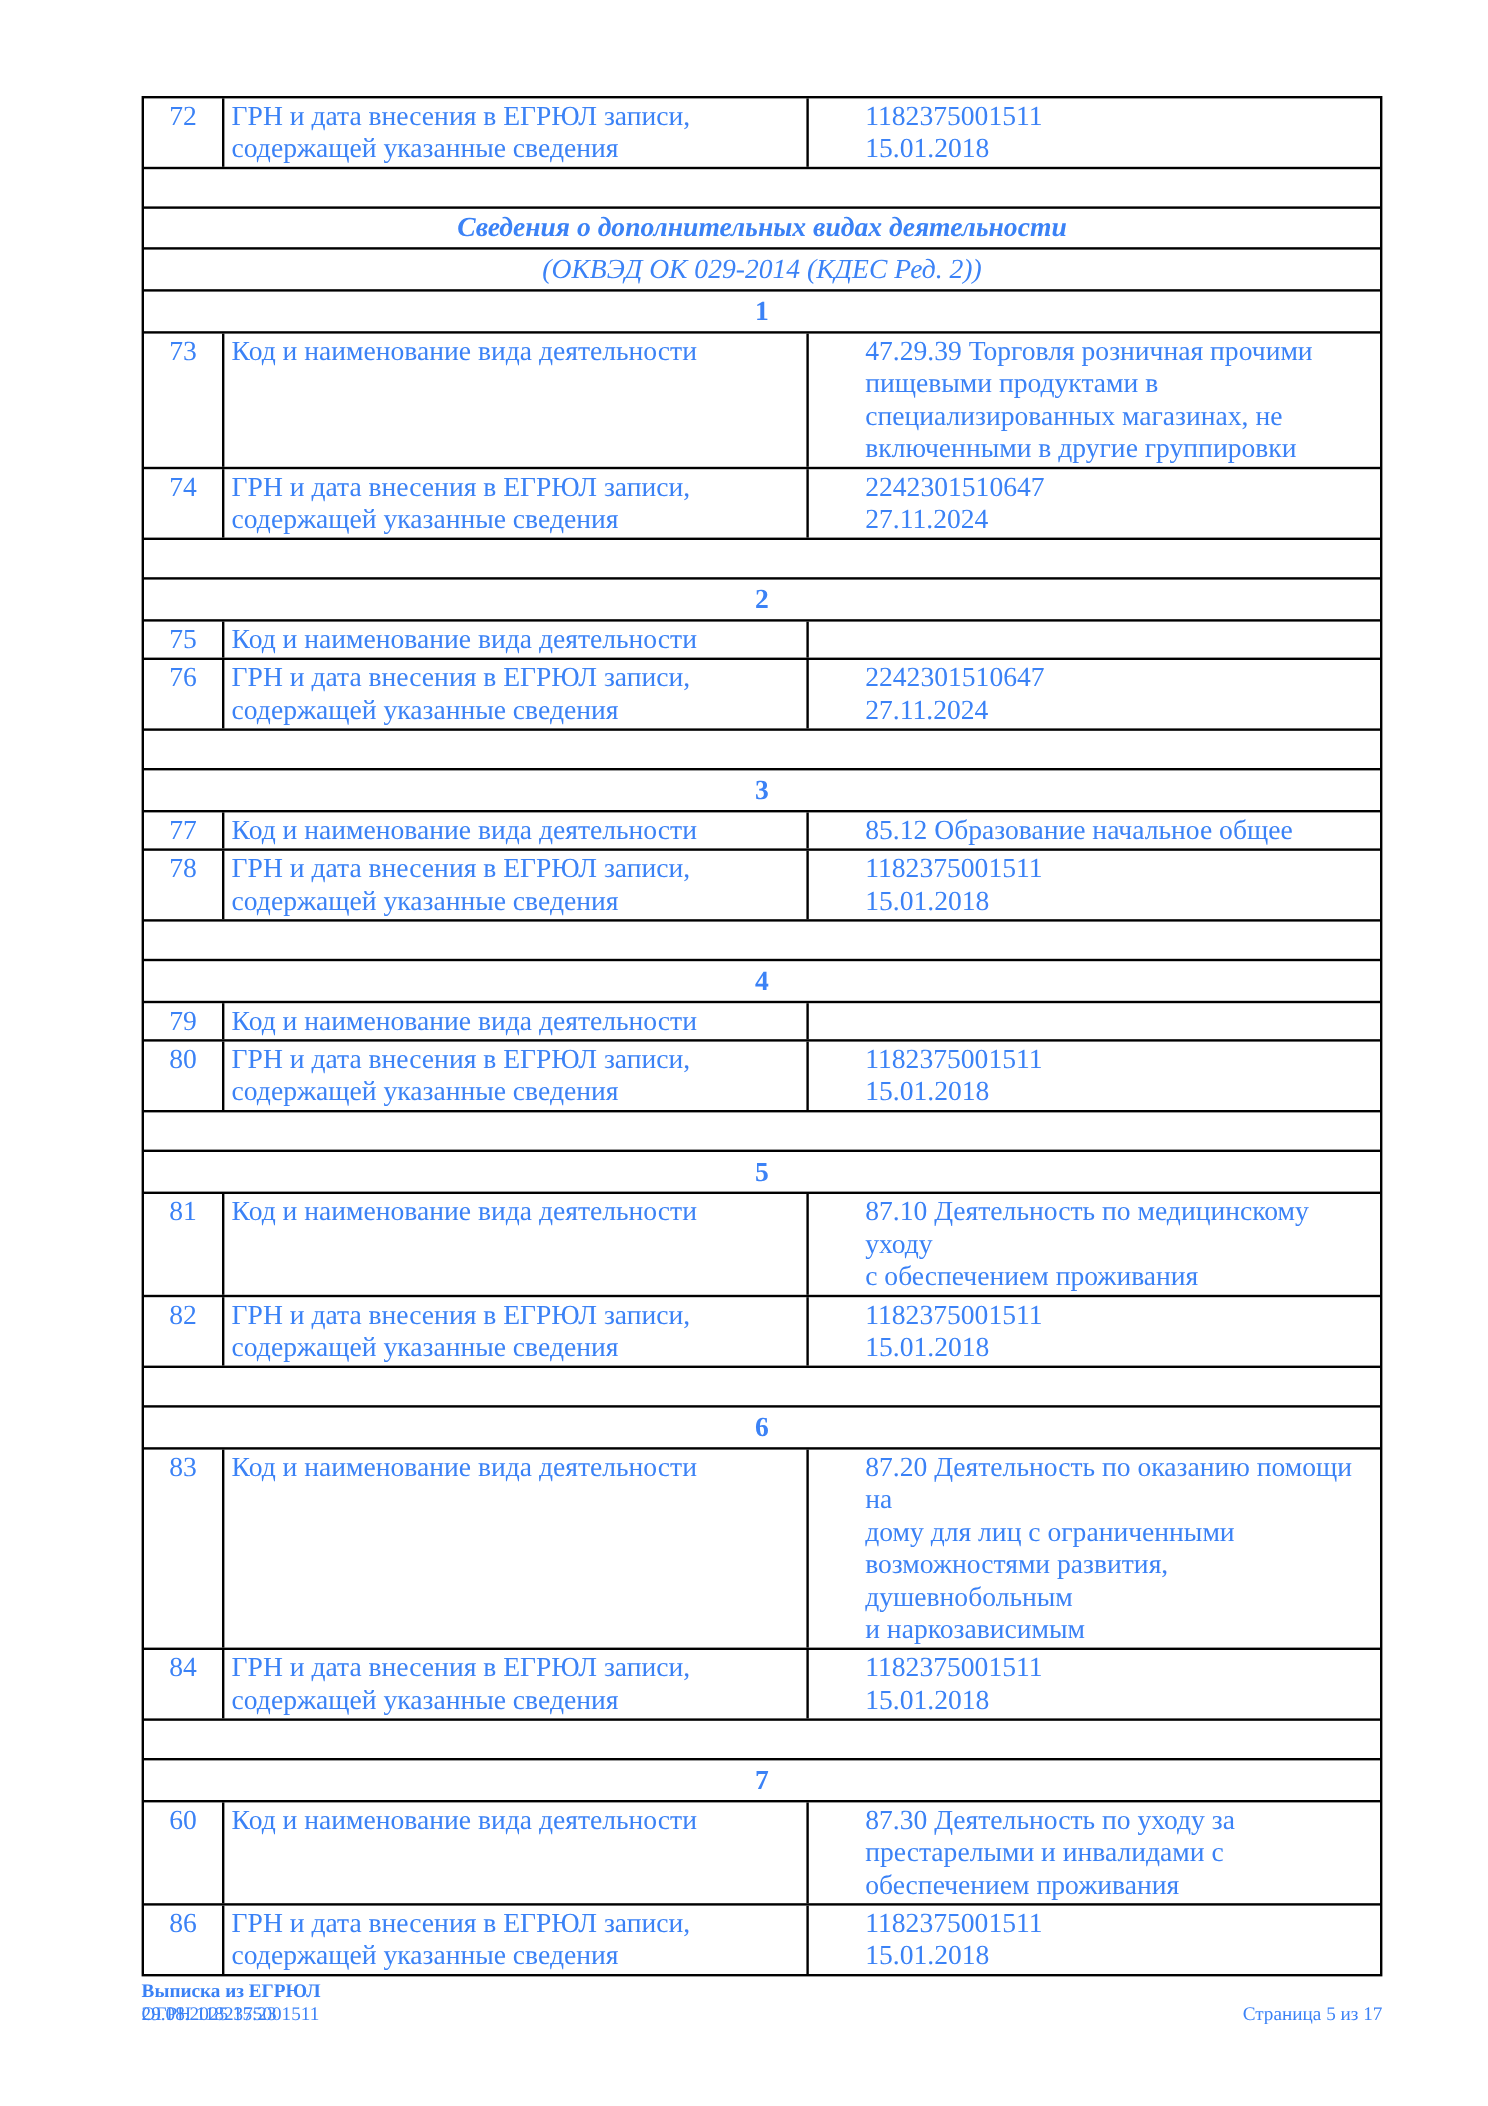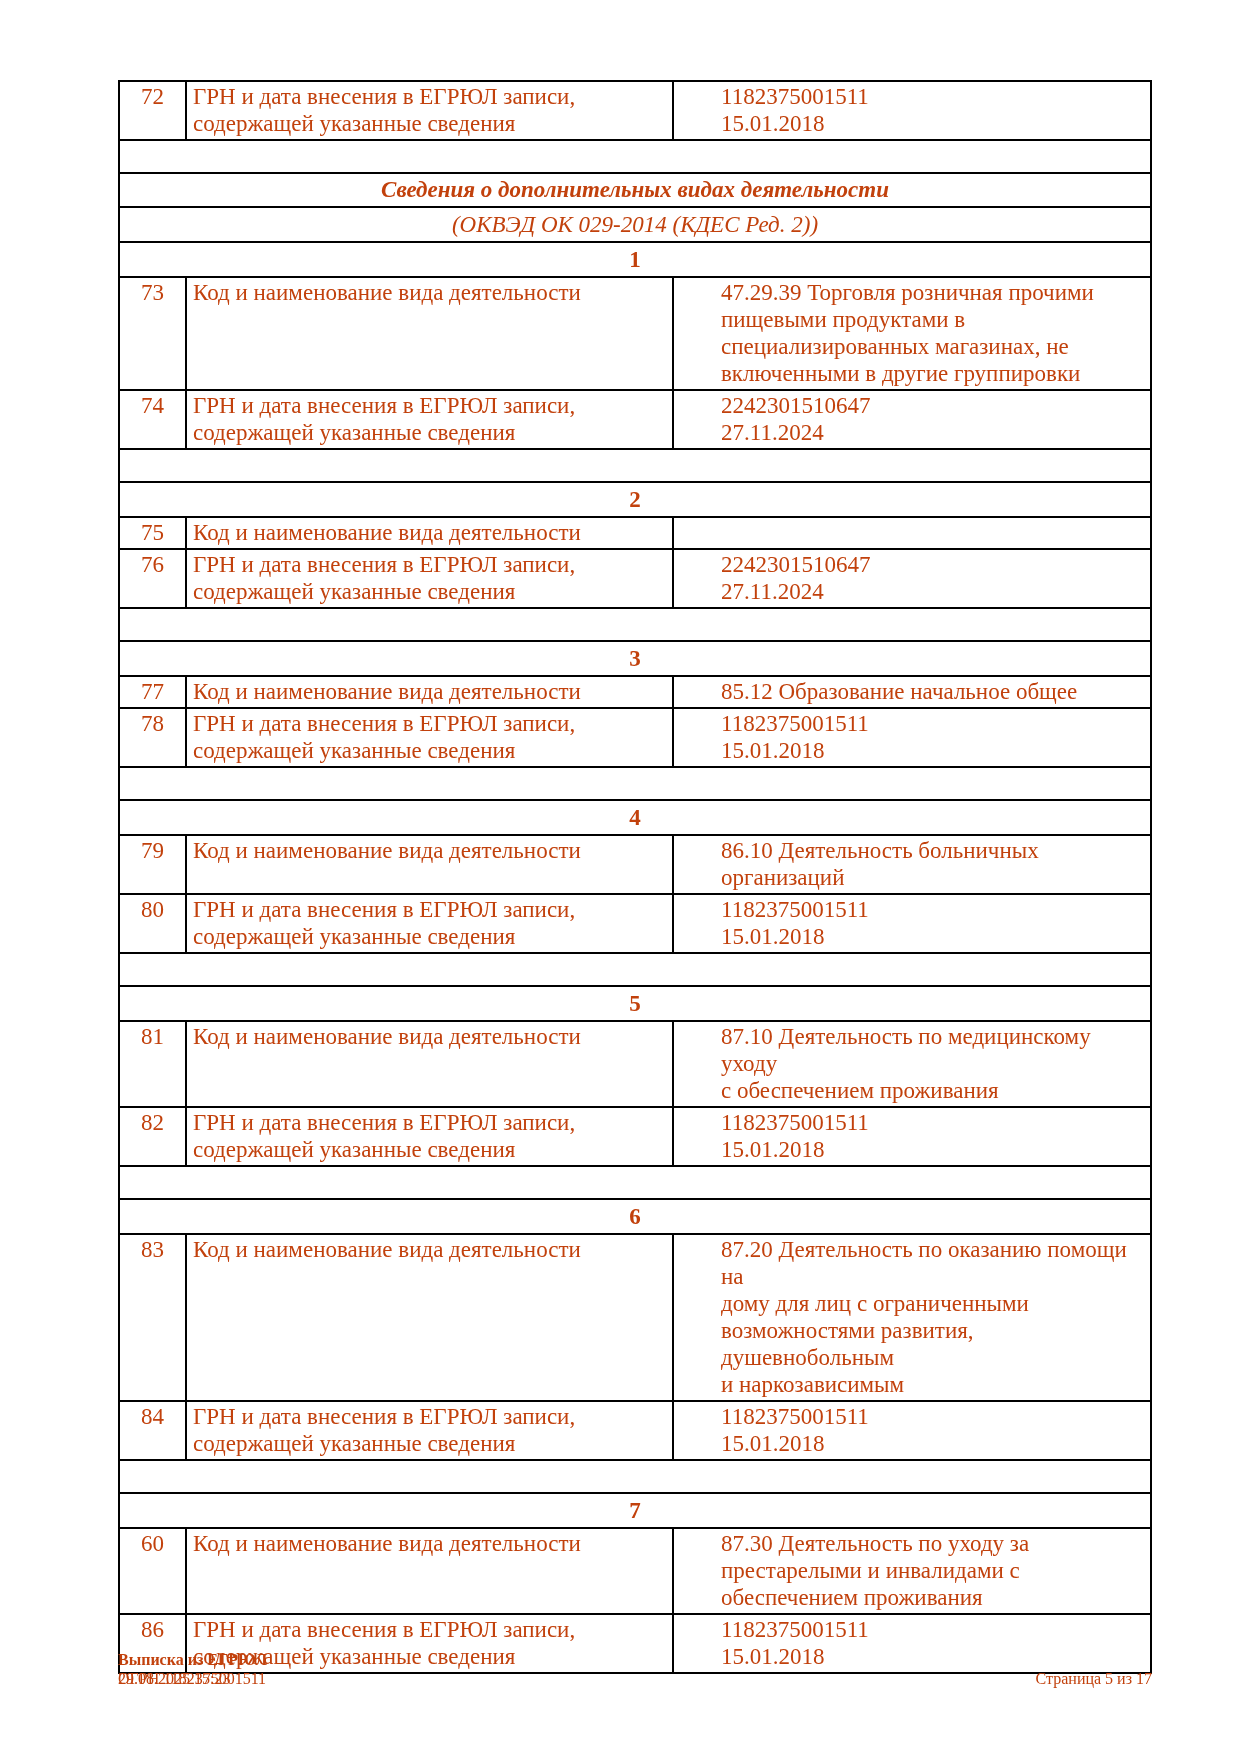--- a/index.html
+++ b/index.html
@@ -2,21 +2,21 @@
 <html><head>
 <meta charset="utf-8">
 <style>
   html,body{margin:0;padding:0;background:#ffffff;}
   .page{
     position:relative;
     width:1240px;height:1755px;
     background:#ffffff;
     overflow:hidden;
     font-family:"Liberation Serif","DejaVu Serif",serif;
-    color:#c2410c;
+    color:#3b82f6;
   }
   .doc-table{
     position:absolute;
     left:118px;top:80px;
     width:1034px;
     border:2px solid #000;
     box-sizing:border-box;
     font-size:23px;
     line-height:27px;
   }
@@ -132,22 +132,20 @@
 содержащей указанные сведения</div>
       <div class="cell value">1182375001511
 15.01.2018</div>
     </div>
     <div class="trow spacer"></div>
 
     <div class="trow fullrow secnum-row">4</div>
     <div class="trow">
       <div class="cell num">79</div>
       <div class="cell label">Код и наименование вида деятельности</div>
-      <div class="cell value">86.10 Деятельность больничных
-организаций</div>
     </div>
     <div class="trow">
       <div class="cell num">80</div>
       <div class="cell label">ГРН и дата внесения в ЕГРЮЛ записи,
 содержащей указанные сведения</div>
       <div class="cell value">1182375001511
 15.01.2018</div>
     </div>
     <div class="trow spacer"></div>
 

